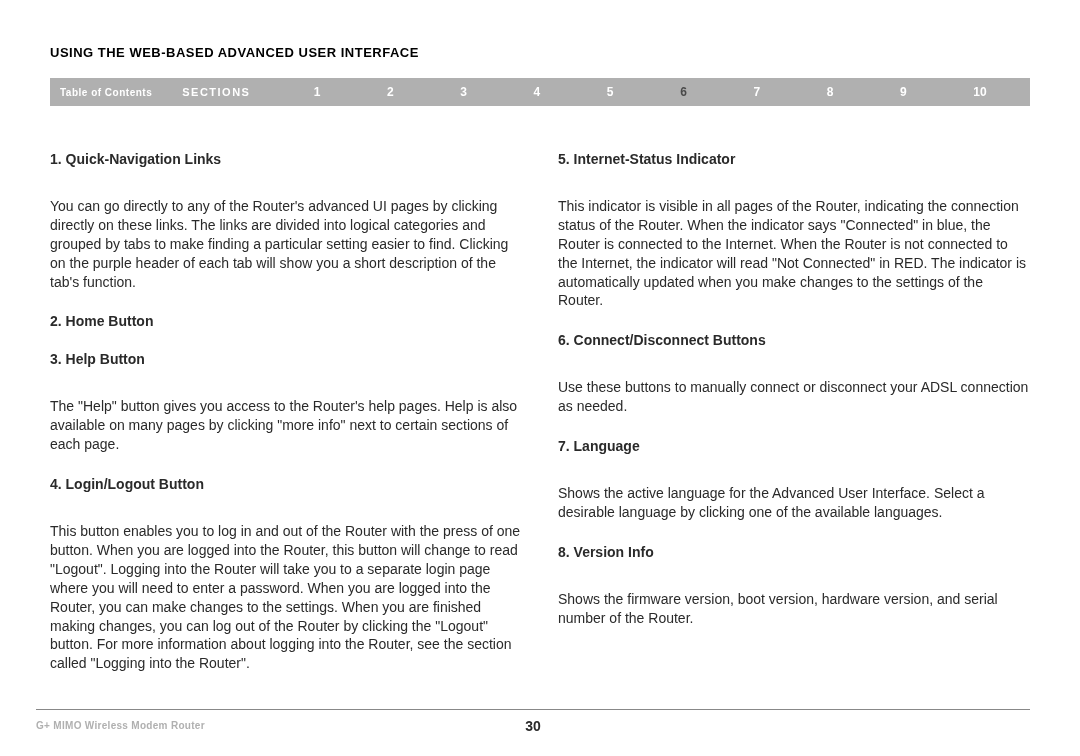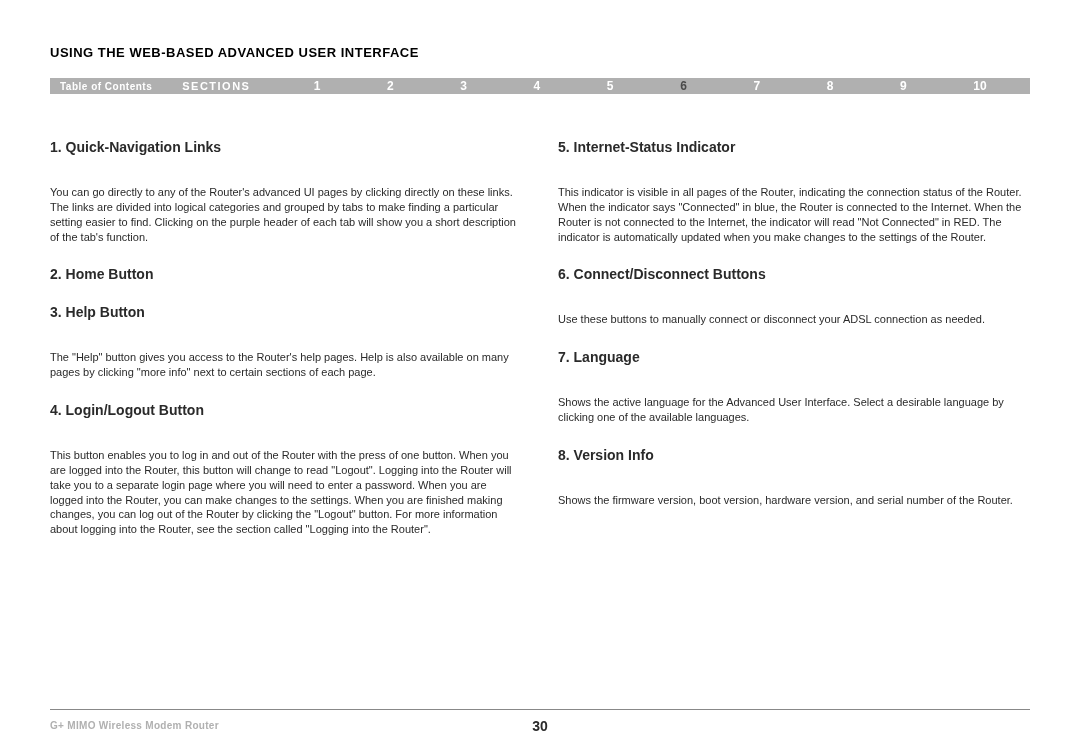--- a/index.html
+++ b/index.html
@@ -13,21 +13,21 @@
     }
     .page-title {
       color: #000000;
       font-size: 13px;
       font-weight: bold;
       letter-spacing: 0.5px;
       margin-bottom: 18px;
     }
     .nav-bar {
       background: #b0b0b0;
-      height: 16px;
+      height: 28px;
       display: flex;
       align-items: center;
       padding: 0 10px;
       font-size: 11px;
       color: #fff;
     }
     .toc-label {
       font-weight: bold;
       letter-spacing: 0.5px;
       margin-right: 30px;
@@ -64,29 +64,29 @@
     .item {
       margin-bottom: 22px;
     }
     .item-heading {
       font-weight: bold;
       font-size: 14px;
       color: #2a2a2a;
       margin-bottom: 8px;
     }
     .item-body {
-      font-size: 11px;
+      font-size: 14px;
       color: #2a2a2a;
       line-height: 1.35;
       margin-top: 30px;
     }
     .footer {
       position: absolute;
       bottom: 25px;
-      left: 50px;
+      left: 36px;
       right: 50px;
     }
     .footer-line {
       border-top: 1px solid #888;
       padding-top: 10px;
       display: flex;
       align-items: center;
       justify-content: space-between;
     }
     .footer-left {

